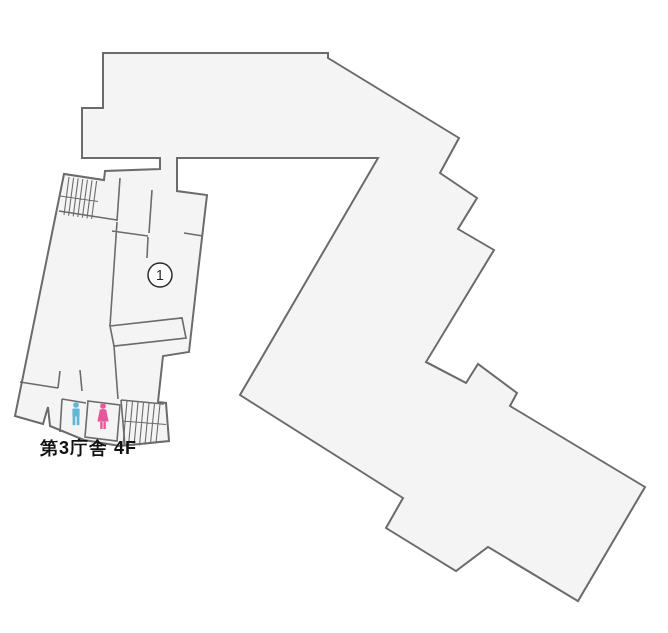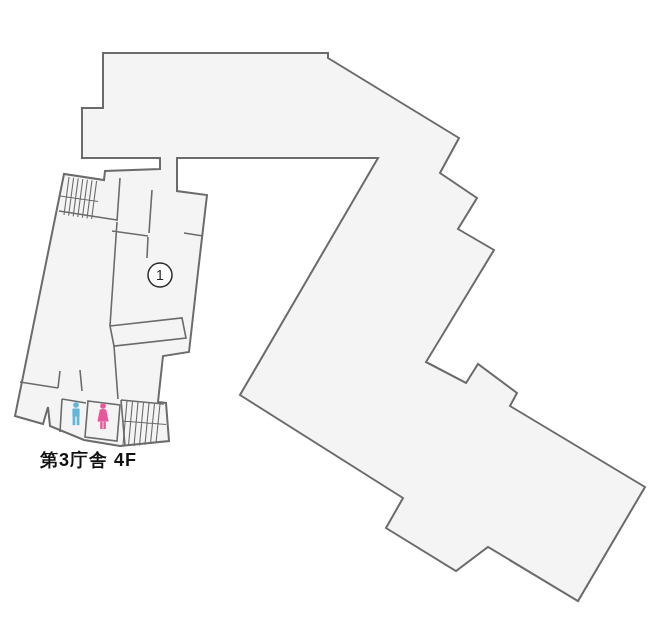--- a/index.html
+++ b/index.html
@@ -47,21 +47,21 @@
   }
   .marker-text{
     fill:#222222;
     font-size:14px;
     font-family:"Liberation Sans","DejaVu Sans",sans-serif;
     text-anchor:middle;
   }
   .floor-label{
     position:absolute;
     left:40px;
-    top:448px;
+    top:436px;
     font-size:18px;
     font-weight:bold;
     letter-spacing:1px;
     color:var(--label-color);
     white-space:nowrap;
   }
 </style>
 </head>
 <body>
 

